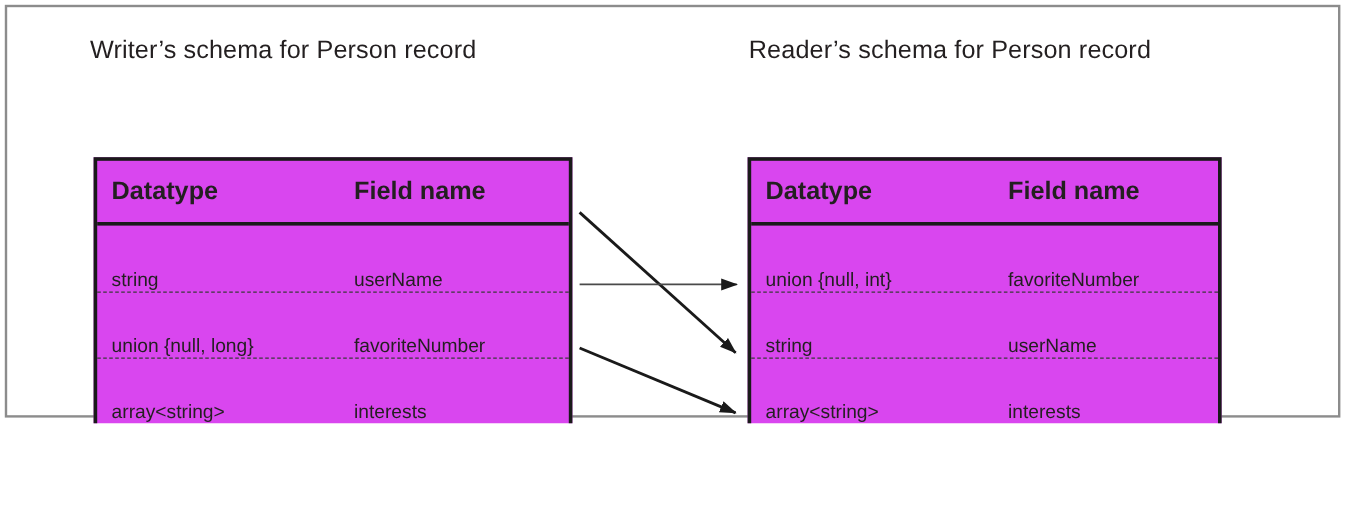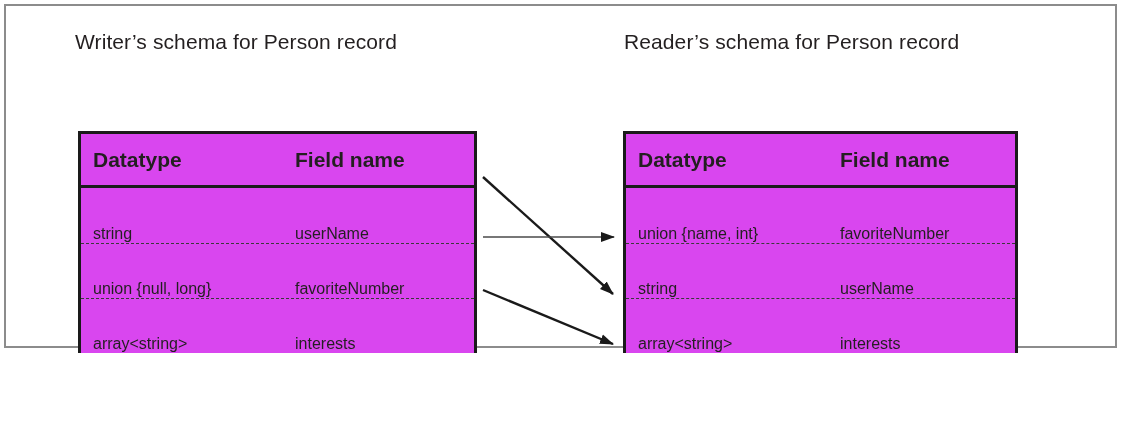--- a/index.html
+++ b/index.html
@@ -122,21 +122,21 @@
       <span class="col1">string</span>
     </div>
   </div>
 
   <div class="schema-table table-reader">
     <div class="thead">
       <span class="col1">Datatype</span>
       <span class="col2">Field name</span>
     </div>
     <div class="trow">
-      <span class="col1">union {name, int}</span>
+      <span class="col1">union {null, int}</span>
       <span class="col2">favoriteNumber</span>
     </div>
     <div class="trow">
       <span class="col1">string</span>
       <span class="col2">userName</span>
     </div>
     <div class="trow">
       <span class="col1">array&lt;string&gt;</span>
       <span class="col2">interests</span>
     </div>

